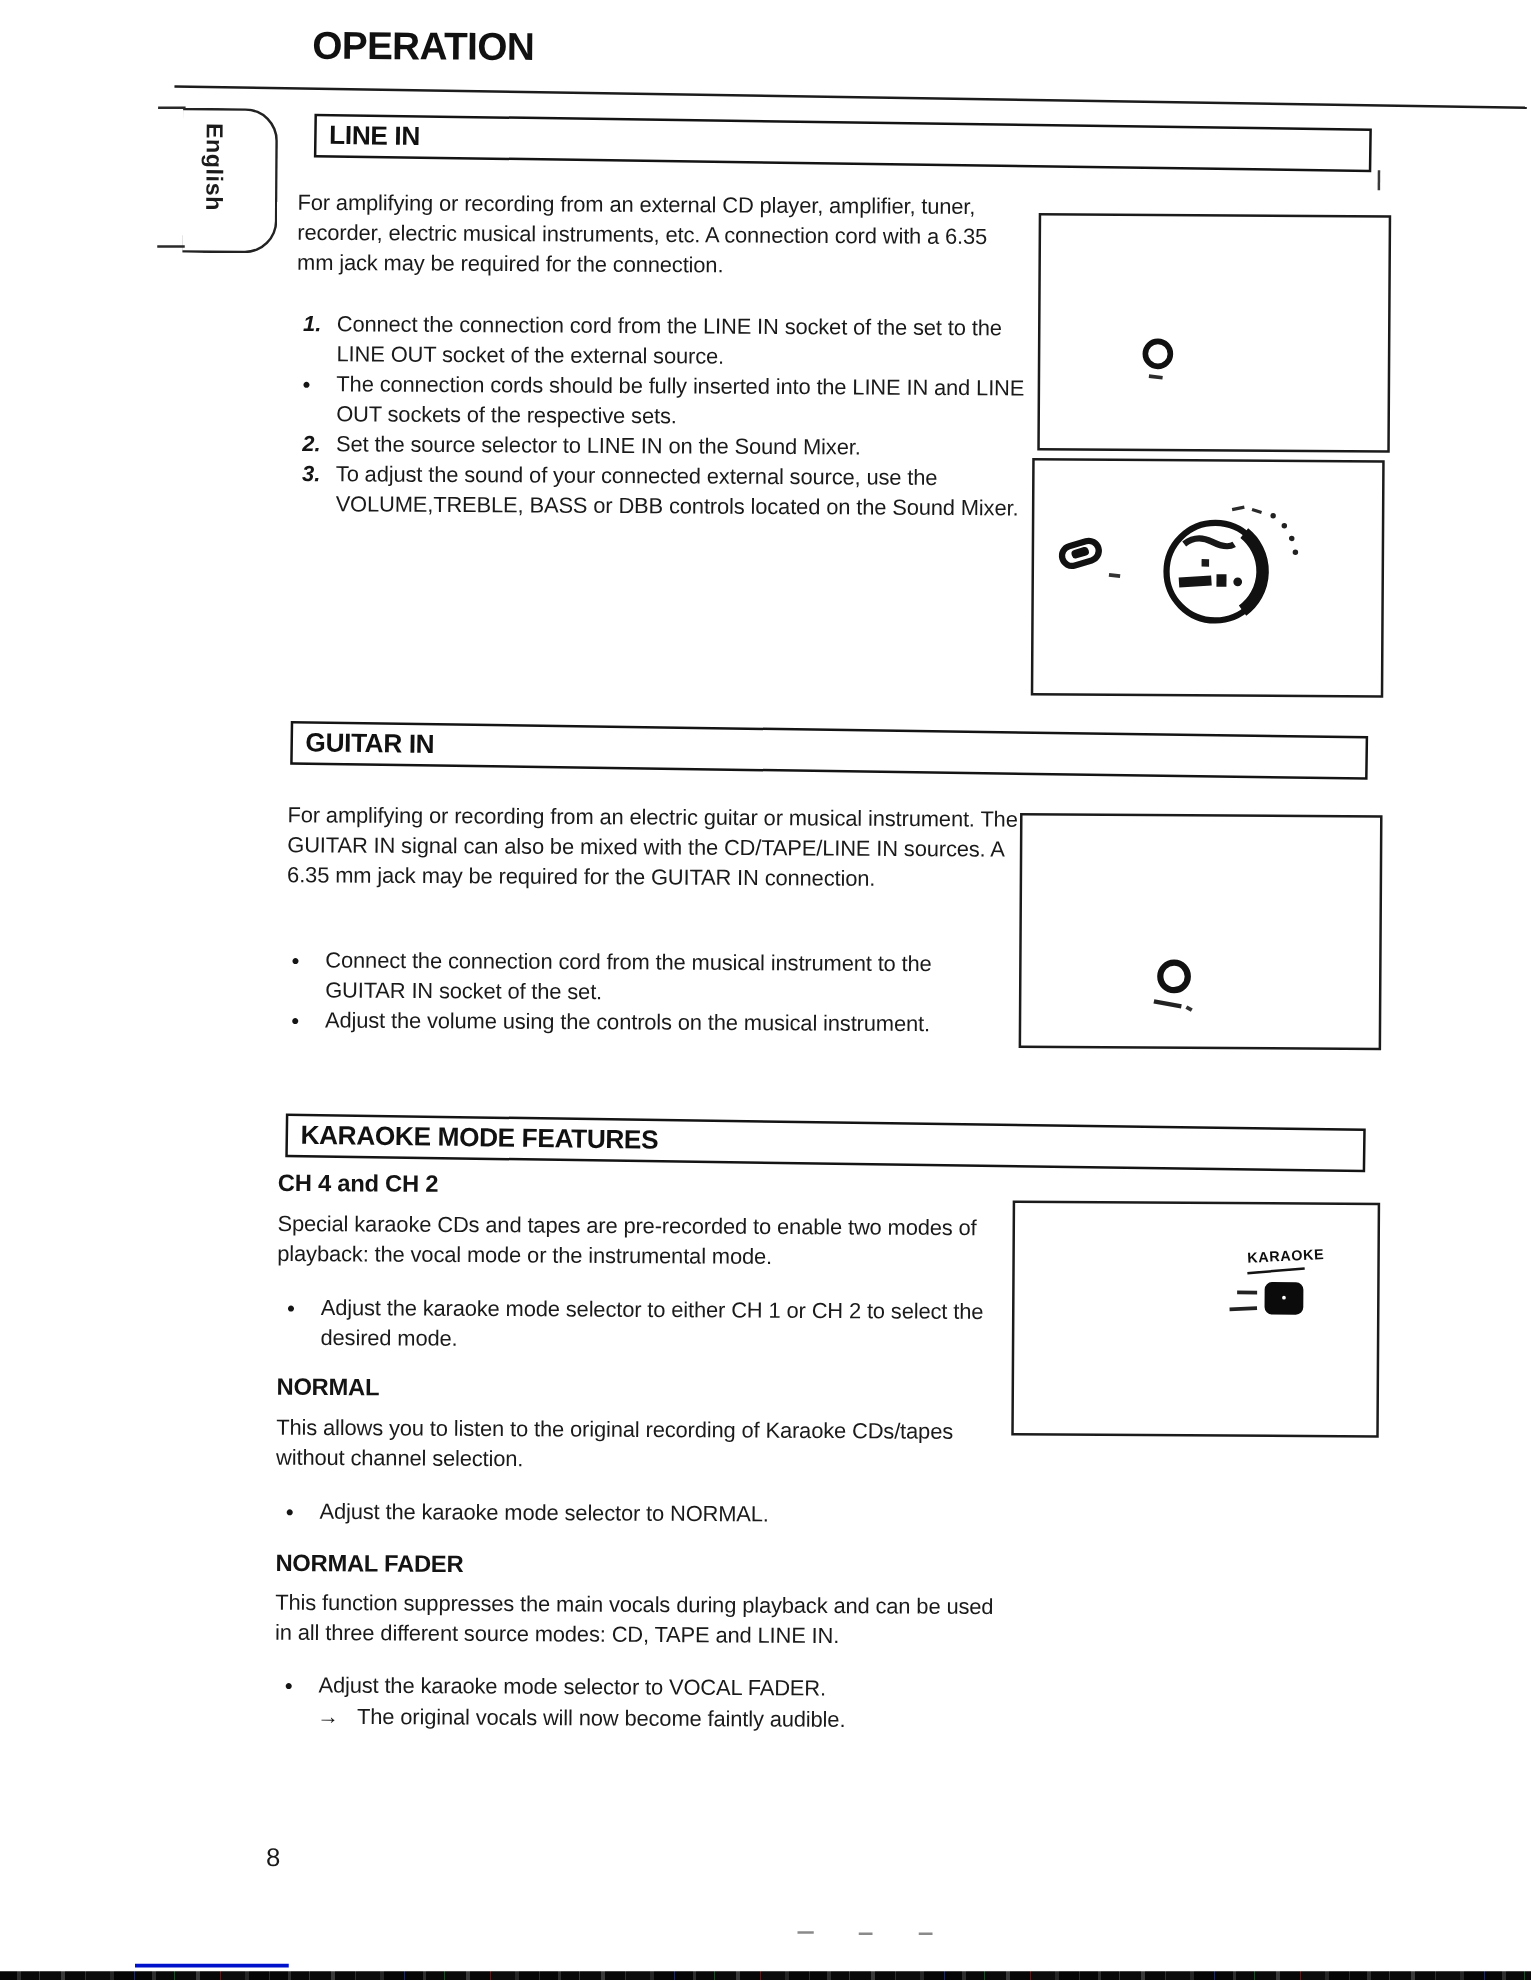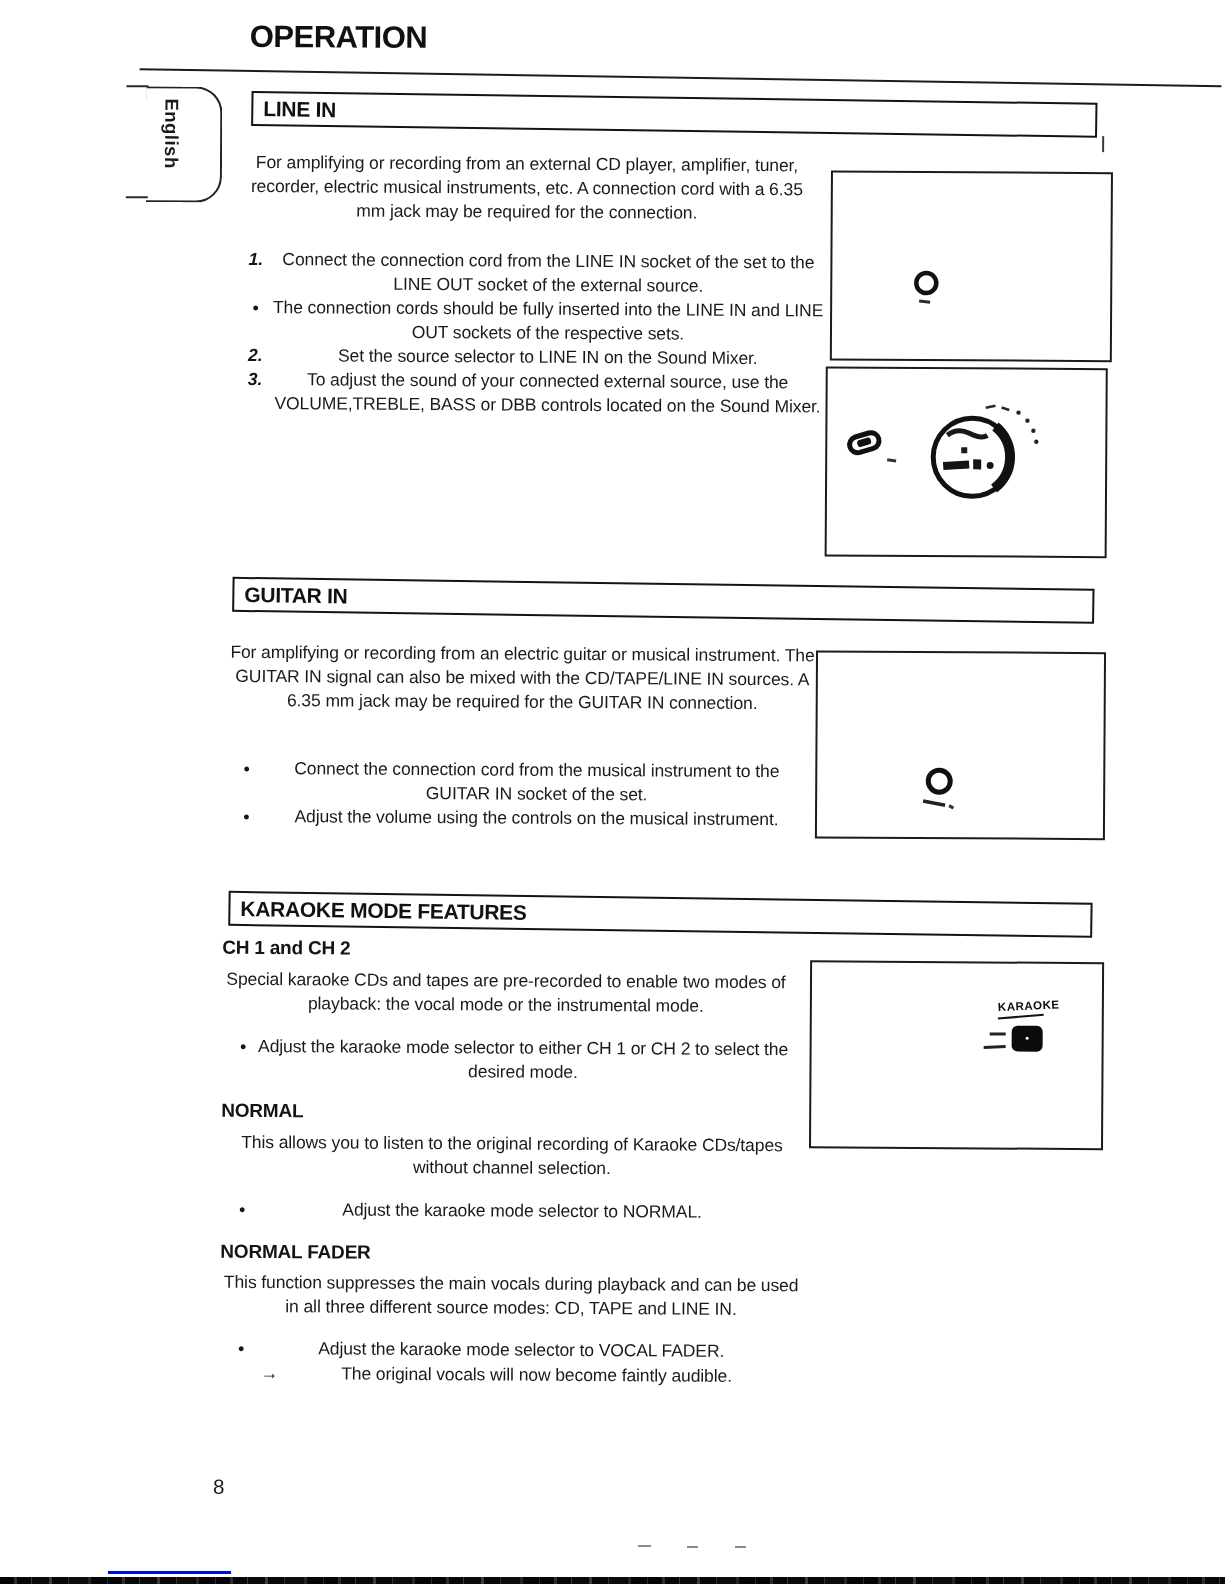--- a/index.html
+++ b/index.html
@@ -1,18 +1,18 @@
 <!DOCTYPE html>
 <html><head>
 <meta charset="utf-8">
 <style>
   html,body { margin:0; padding:0; background:#ffffff; }
   .page {
     position:relative; width:1225px; height:1585px; background:#fff;
-    overflow:hidden; font-family:"Liberation Sans", sans-serif; color:#161616;text-align:center;
+    overflow:hidden; font-family:"Liberation Sans", sans-serif; color:#161616;
   }
   .scan { position:absolute; left:0; top:0; right:0; bottom:0;
           transform:rotate(0.35deg); transform-origin:100px 0; }
 
   .title { position:absolute; left:250px; top:18px; margin:0;
            font-size:31px; font-weight:bold; letter-spacing:-0.5px; color:#111; }
   .rule { position:absolute; background:#1c1c1c; }
   .top-rule { left:140px; top:68px; width:1082px; height:2px;
               transform:rotate(0.55deg); transform-origin:left center; }
 
@@ -162,21 +162,21 @@
         <circle cx="122" cy="128" r="11" fill="none" stroke="#111" stroke-width="5"></circle>
         <path d="M 106 148 l 22 4" stroke="#222" stroke-width="3.5" fill="none"></path>
         <rect x="132" y="152" width="5" height="3" fill="#333" transform="rotate(30 134 153)"></rect>
       </svg>
     </div>
 
     <div class="sec-box" style="left:234px; top:890px; width:850px;">
       <span>KARAOKE MODE FEATURES</span>
     </div>
 
-    <h3 class="subhead" style="left:228px; top:936px;">CH 1 and CH 2</h3>
+    <h3 class="subhead" style="left:228px; top:936px;">CH 4 and CH 2</h3>
     <p class="para" style="left:228px; top:967px; width:568px;">Special karaoke CDs and tapes are pre-recorded to enable two modes of playback: the vocal mode or the instrumental mode.</p>
     <div class="list" style="left:236px; top:1034px; width:560px;">
       <div class="li">
         <span class="marker bullet">•</span>
         <span class="li-text">Adjust the karaoke mode selector to either CH 1 or CH 2 to select the desired mode.</span>
       </div>
     </div>
 
     <div class="illus" style="left:816px; top:956px; width:290px; height:184px;">
       <span class="karaoke-label">KARAOKE</span>

